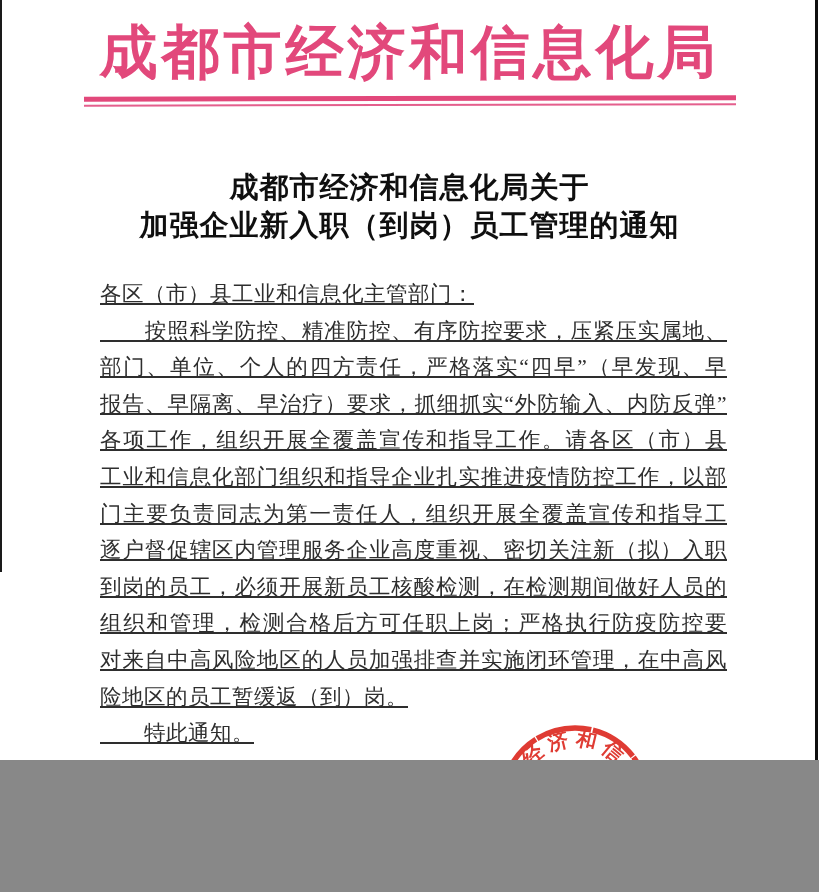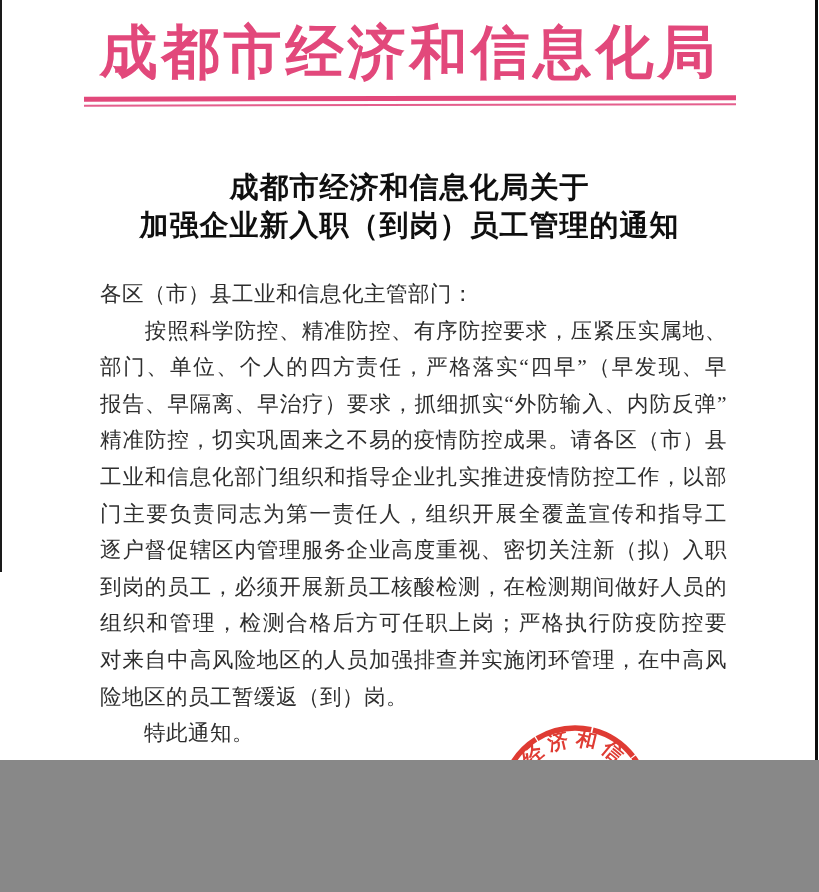--- a/index.html
+++ b/index.html
@@ -35,21 +35,21 @@
     letter-spacing:1px;
   }
 
   
   .body-text{
     position:absolute;left:100px;top:276px;width:627px;
     color:#2e2e2e;
     font-size:21.5px;line-height:36.6px;
     letter-spacing:0.5px;
   }
-  .body-line{height:36.6px;white-space:nowrap;}
+  .body-line{height:36.6px;white-space:nowrap;text-decoration:underline;}
   .body-line.full{white-space:normal;text-align:justify;text-align-last:justify;overflow:hidden;}
 
   
   .signature{
     position:absolute;left:474px;top:798px;
     font-size:22px;color:#222;letter-spacing:1px;white-space:nowrap;
   }
   .doc-date{
     position:absolute;left:502px;top:836px;
     font-size:21px;color:#222;letter-spacing:2px;white-space:nowrap;
@@ -79,21 +79,21 @@
   <div class="doc-title">
     <div>成都市经济和信息化局关于</div>
     <div>加强企业新入职（到岗）员工管理的通知</div>
   </div>
 
   <div class="body-text">
     <div class="body-line">各区（市）县工业和信息化主管部门：</div>
     <div class="body-line full">　　按照科学防控、精准防控、有序防控要求，压紧压实属地、</div>
     <div class="body-line full">部门、单位、个人的四方责任，严格落实“四早”（早发现、早</div>
     <div class="body-line full">报告、早隔离、早治疗）要求，抓细抓实“外防输入、内防反弹”</div>
-    <div class="body-line full">精准防控，切实巩固来之不易的疫情防控成果。请各区（市）县</div>
+    <div class="body-line full">各项工作，组织开展全覆盖宣传和指导工作。请各区（市）县</div>
     <div class="body-line full">工业和信息化部门组织和指导企业扎实推进疫情防控工作，以部</div>
     <div class="body-line full">门主要负责同志为第一责任人，组织开展全覆盖宣传和指导工作，</div>
     <div class="body-line full">逐户督促辖区内管理服务企业高度重视、密切关注新（拟）入职</div>
     <div class="body-line full">到岗的员工，必须开展新员工核酸检测，在检测期间做好人员的</div>
     <div class="body-line full">组织和管理，检测合格后方可任职上岗；严格执行防疫防控要求，</div>
     <div class="body-line full">对来自中高风险地区的人员加强排查并实施闭环管理，在中高风</div>
     <div class="body-line">险地区的员工暂缓返（到）岗。</div>
     <div class="body-line">　　特此通知。</div>
   </div>
 

